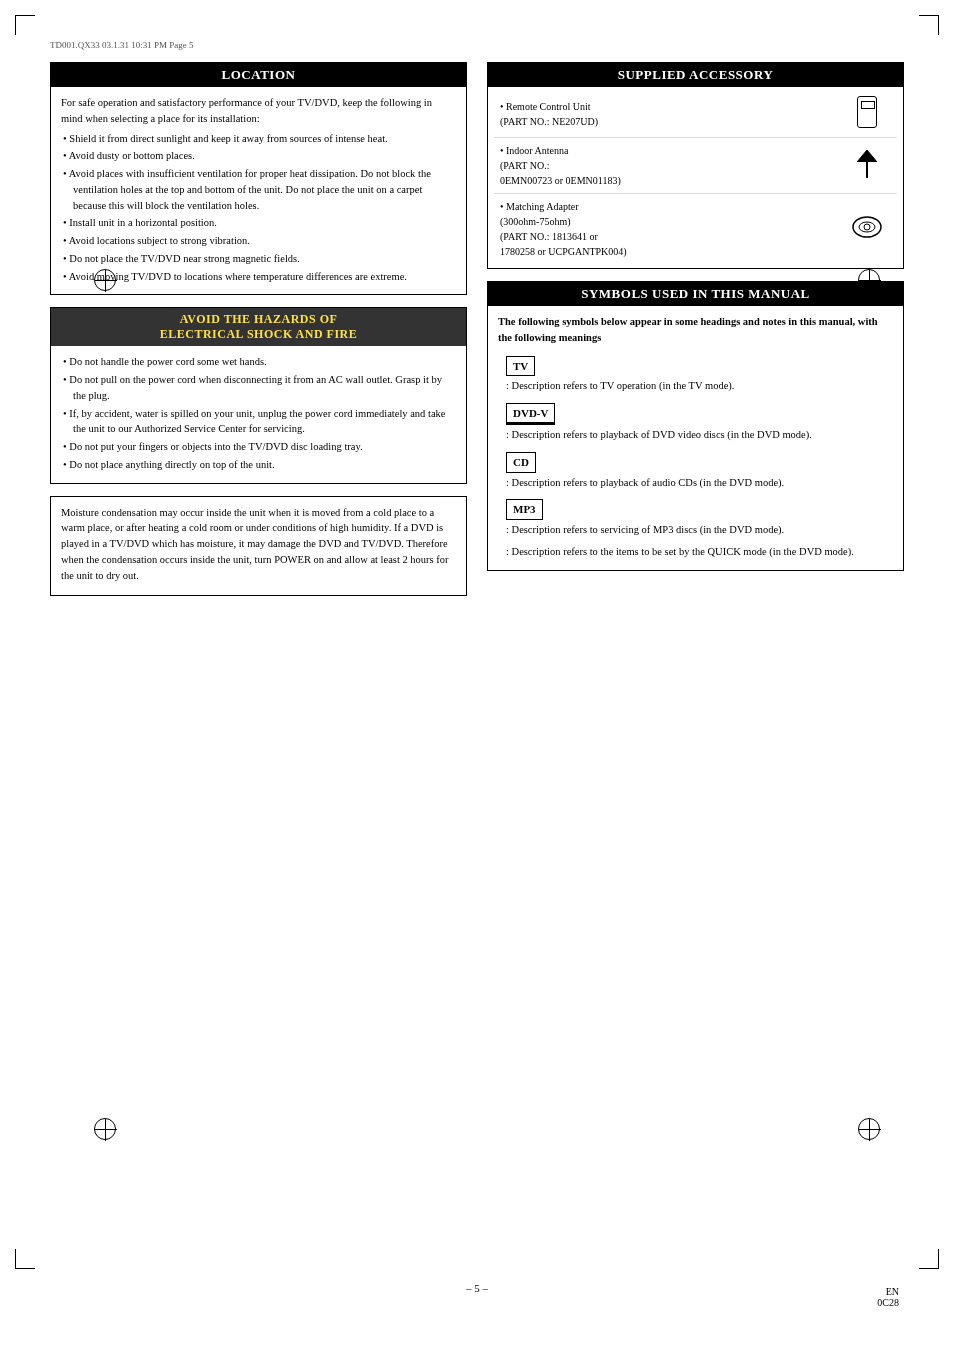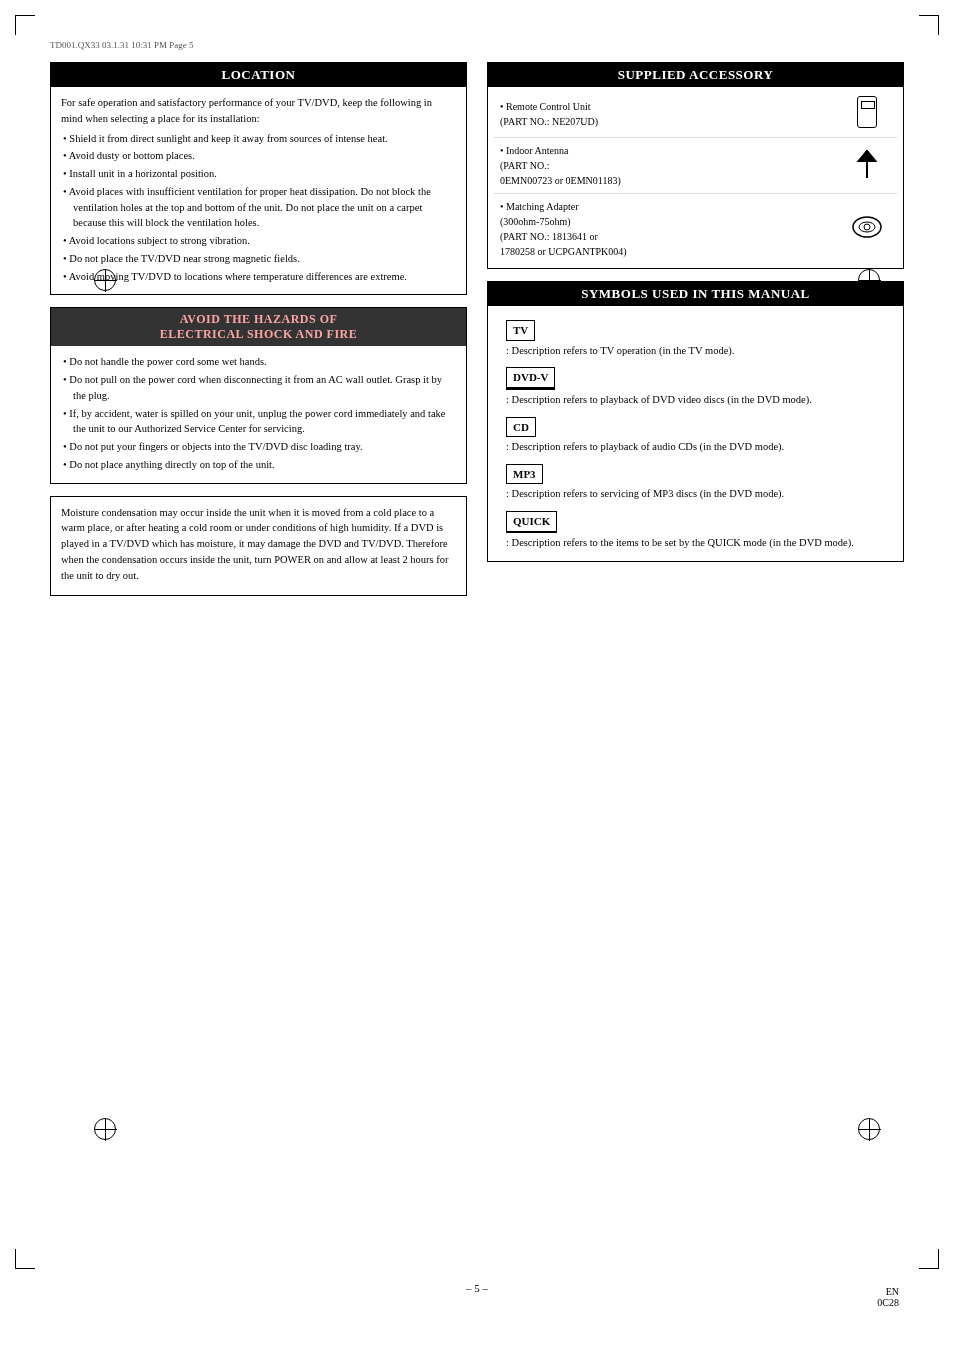--- a/index.html
+++ b/index.html
@@ -59,21 +59,21 @@
       background: #000000;
       color: #fff;
       text-align: center;
       font-weight: bold;
       font-size: 13px;
       padding: 4px 6px;
       letter-spacing: 0.5px;
     }
     .section-title-danger {
       background: #333;
-      color: #fca5a5;
+      color: #fde047;
       text-align: center;
       font-weight: bold;
       font-size: 12px;
       padding: 4px 6px;
     }
     .section-content {
       padding: 8px 10px;
       font-size: 10.5px;
       line-height: 1.5;
     }
@@ -217,22 +217,22 @@
 
     <div class="col-left">
 
       <div class="section-box">
         <div class="section-title">LOCATION</div>
         <div class="section-content">
           <p>For safe operation and satisfactory performance of your TV/DVD, keep the following in mind when selecting a place for its installation:</p>
           <ul>
             <li>Shield it from direct sunlight and keep it away from sources of intense heat.</li>
             <li>Avoid dusty or bottom places.</li>
+            <li>Avoid places with insufficient ventilation for proper heat dissipation. Do not block the ventilation holes at the top and bottom of the unit. Do not place the unit on a carpet because this will block the ventilation holes.</li>
             <li>Install unit in a horizontal position.</li>
-            <li>Avoid places with insufficient ventilation for proper heat dissipation. Do not block the ventilation holes at the top and bottom of the unit. Do not place the unit on a carpet because this will block the ventilation holes.</li>
             <li>Avoid locations subject to strong vibration.</li>
             <li>Do not place the TV/DVD near strong magnetic fields.</li>
             <li>Avoid moving TV/DVD to locations where temperature differences are extreme.</li>
           </ul>
         </div>
       </div>
 
       <div class="section-box">
         <div class="section-title section-title-danger">
           <span>AVOID THE HAZARDS OF</span><br>
@@ -298,38 +298,38 @@
               </td>
             </tr>
           </tbody>
             </table>
         </div>
       </div>
 
       <div class="symbols-box">
         <div class="section-title">SYMBOLS USED IN THIS MANUAL</div>
         <div class="section-content">
+          <p><strong>The following symbols below appear in some headings and notes in this manual, with the following meanings</strong></p>
           <div class="symbol-item">
             <div><span class="symbol-tag">TV</span></div>
             <span>: Description refers to TV operation (in the TV mode).</span>
           </div>
           <div class="symbol-item">
             <div><span class="symbol-tag" style="border-bottom:3px solid #000;">DVD-V</span></div>
             <span>: Description refers to playback of DVD video discs (in the DVD mode).</span>
           </div>
           <div class="symbol-item">
             <div><span class="symbol-tag">CD</span></div>
             <span>: Description refers to playback of audio CDs (in the DVD mode).</span>
           </div>
           <div class="symbol-item">
             <div><span class="symbol-tag">MP3</span></div>
             <span>: Description refers to servicing of  MP3 discs (in the DVD mode).</span>
           </div>
           <div class="symbol-item">
-            <div><span class="symbol-tag-outline" style="border-bottom:2px solid #000;font-weight:bold;">QUICK</span></div>
             <span>: Description refers to the items to be set by the QUICK mode (in the DVD mode).</span>
           </div>
         </div>
       </div>
 
     </div>
   </div>
 
   <div class="footer">
     <span>– 5 –</span>

